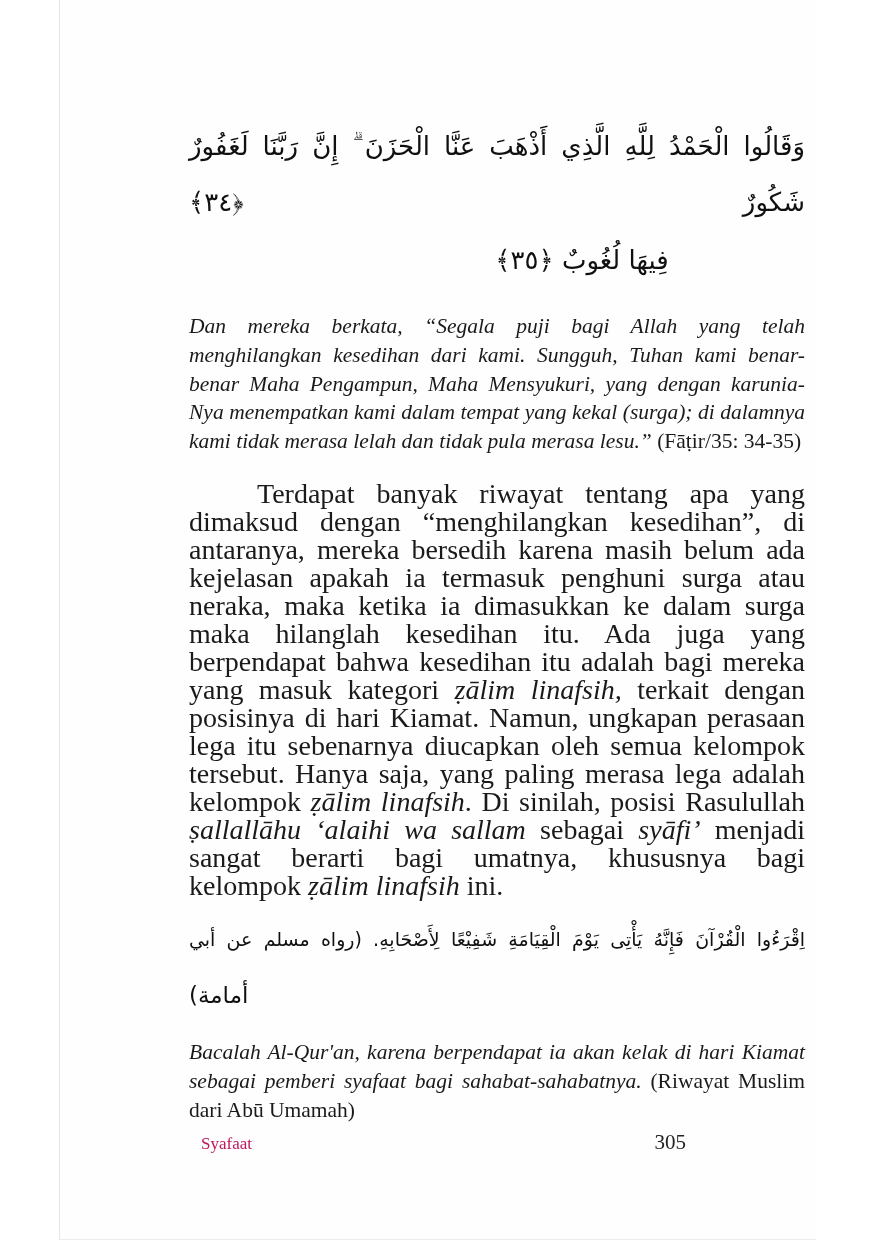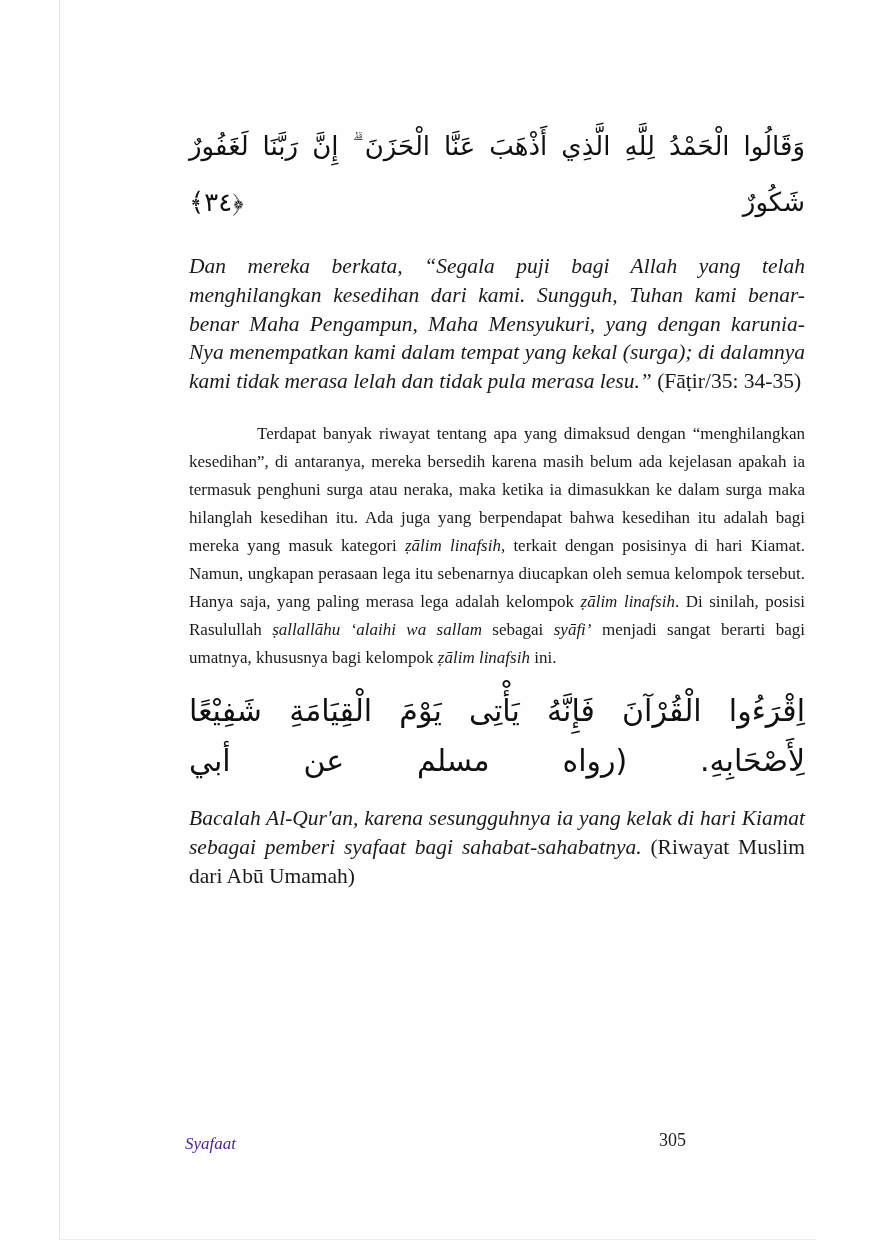--- a/index.html
+++ b/index.html
@@ -20,73 +20,75 @@
     text-align:justify; text-align-last:justify;
   }
   .quran-line.last {
     text-align:center; text-align-last:center;
     padding-left:170px; line-height:60px;
   }
   .quran-block { margin-bottom:22px; }
 
   .hadith-block { margin-top:14px; }
   .hadith-line1 {
-    font-size:30px; line-height:50px;
+    font-size:19px; line-height:50px;
     text-align:justify; text-align-last:justify;
   }
   .hadith-line2 {
     font-size:23px; line-height:50px;
     text-align:left; text-align-last:left;
     margin-top:6px;
   }
 
   
   .verse-translation {
     font-size:21.5px; line-height:28.8px; text-align:justify;
     margin-bottom:24px;
   }
   .body-paragraph {
-    font-size:17px; line-height:28px; text-align:justify;
+    font-size:28px; line-height:28px; text-align:justify;
     text-indent:68px;
   }
   .hadith-translation {
     font-size:21.5px; line-height:28.8px; text-align:justify;
     margin-top:18px;
   }
   .italic { font-style:italic; }
   .normal { font-style:normal; }
 
   
   .footer-title {
-    position:absolute; left:126px; top:1134px;
-    font-style:italic; font-size:17px; color:#4c1d95;
+    position:absolute; left:142px; top:1134px;
+    font-size:17px; color:#be185d;
   }
   .footer-page {
     position:absolute; right:130px; top:1130px;
-    font-size:18px; color:#222;
+    font-size:21px; color:#222;
   }
 </style>
 </head>
 <body>
 
 <div class="page">
   <div class="content">
 
     <div class="quran-block arabic">
       <div class="quran-line">وَقَالُوا الْحَمْدُ لِلَّهِ الَّذِي أَذْهَبَ عَنَّا الْحَزَنَ ۗ إِنَّ رَبَّنَا لَغَفُورٌ شَكُورٌ ﴿٣٤﴾</div>
+      <div class="quran-line last">فِيهَا لُغُوبٌ ﴿٣٥﴾</div>
     </div>
 
     <div class="verse-translation"><span class="italic">Dan mereka berkata, “Segala puji bagi Allah yang telah menghilangkan kesedihan dari kami. Sungguh, Tuhan kami benar-benar Maha Pengampun, Maha Mensyukuri, yang dengan karunia-Nya menempatkan kami dalam tempat yang kekal (surga); di dalamnya kami tidak merasa lelah dan tidak pula merasa lesu.”</span><span class="normal"> (Fāṭir/35: 34-35)</span></div>
 
     <div class="body-paragraph"><span class="normal">Terdapat banyak riwayat tentang apa yang dimaksud dengan “menghilangkan kesedihan”, di antaranya, mereka bersedih karena masih belum ada kejelasan apakah ia termasuk penghuni surga atau neraka, maka ketika ia dimasukkan ke dalam surga maka hilanglah kesedihan itu. Ada juga yang berpendapat bahwa kesedihan itu adalah bagi mereka yang masuk kategori </span><span class="italic">ẓālim linafsih,</span><span class="normal"> terkait dengan posisinya di hari Kiamat. Namun, ungkapan perasaan lega itu sebenarnya diucapkan oleh semua kelompok tersebut. Hanya saja, yang paling merasa lega adalah kelompok </span><span class="italic">ẓālim linafsih</span><span class="normal">. Di sinilah, posisi Rasulullah </span><span class="italic">ṣallallāhu ‘alaihi wa sallam</span><span class="normal"> sebagai </span><span class="italic">syāfi’</span><span class="normal"> menjadi sangat berarti bagi umatnya, khususnya bagi kelompok </span><span class="italic">ẓālim linafsih</span><span class="normal"> ini.</span></div>
 
 
     <div class="hadith-block arabic">
       <div class="hadith-line1">اِقْرَءُوا الْقُرْآنَ فَإِنَّهُ يَأْتِى يَوْمَ الْقِيَامَةِ شَفِيْعًا لِأَصْحَابِهِ. (رواه مسلم عن أبي</div>
+      <div class="hadith-line2">أمامة)</div>
     </div>
 
-    <div class="hadith-translation"><span class="italic">Bacalah Al-Qur'an, karena sesungguhnya ia yang kelak di hari Kiamat sebagai pemberi syafaat bagi sahabat-sahabatnya.</span><span class="normal"> (Riwayat Muslim dari Abū Umamah)</span></div>
+    <div class="hadith-translation"><span class="italic">Bacalah Al-Qur'an, karena berpendapat ia akan kelak di hari Kiamat sebagai pemberi syafaat bagi sahabat-sahabatnya.</span><span class="normal"> (Riwayat Muslim dari Abū Umamah)</span></div>
 
   </div>
 
   <div class="footer-title">Syafaat</div>
   <div class="footer-page">305</div>
 </div>
 
 </body></html>

